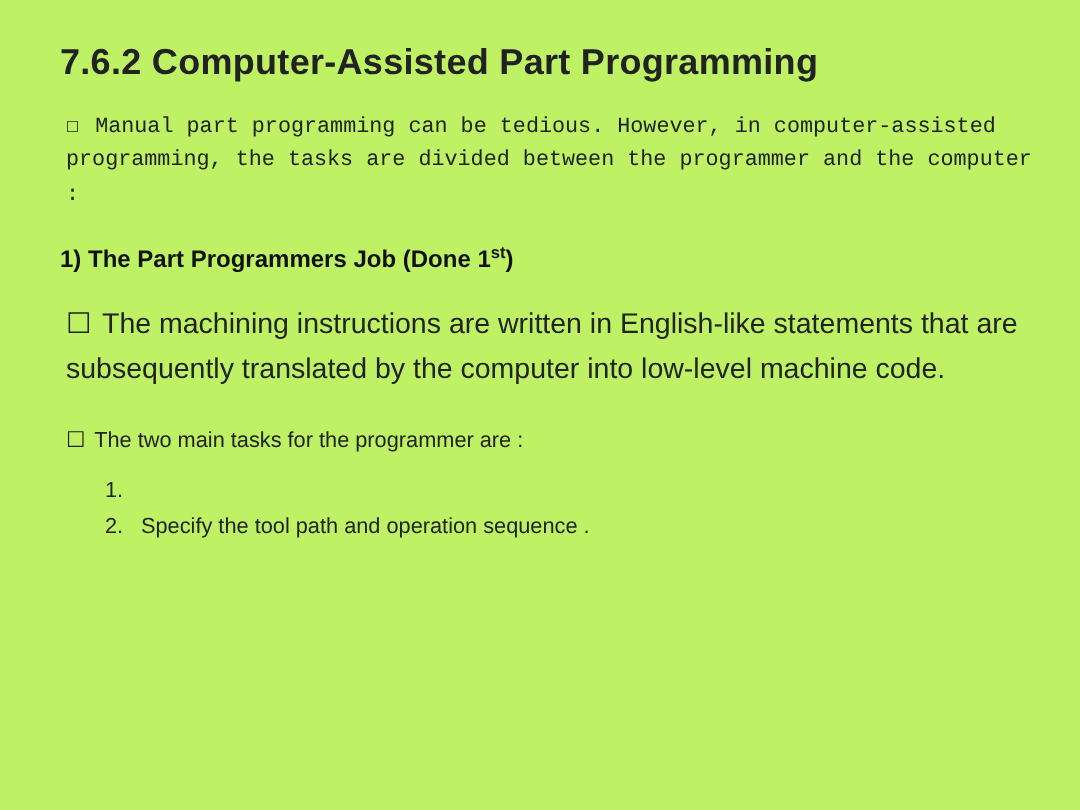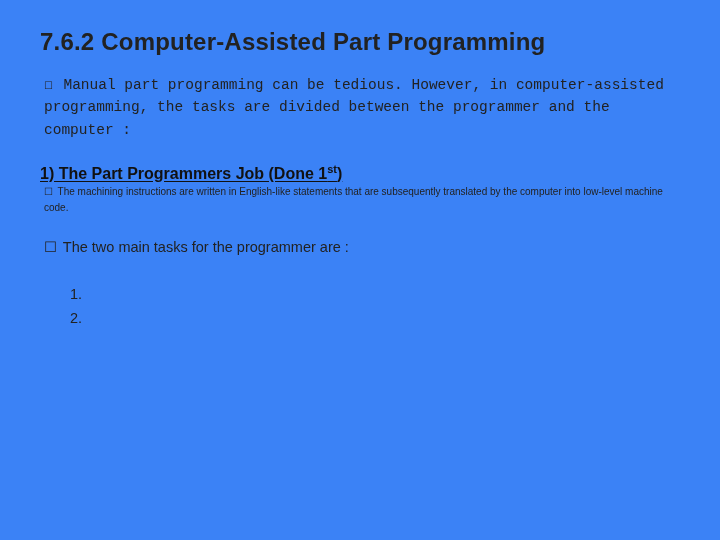--- a/index.html
+++ b/index.html
@@ -12,22 +12,22 @@
       width: 720px;
       height: 540px;
       background: #ffffff;
       font-family: Arial, sans-serif;
       overflow: hidden;
     }
 
     .slide {
       width: 720px;
       height: 540px;
-      background: #3b82f6;
-      padding: 28px 40px 28px 40px;
+      background: #bef264;
+      padding: 28px 24px 28px 40px;
     }
 
     .title {
       font-size: 24px;
       font-weight: bold;
       color: #222222;
       margin-bottom: 18px;
       letter-spacing: 0.2px;
     }
 
@@ -42,41 +42,41 @@
 
     .checkbox-icon {
       display: inline-block;
       margin-right: 2px;
     }
 
     .section-heading {
       font-size: 16px;
       font-weight: bold;
       color: #111111;
-      text-decoration: underline;
+      margin-bottom: 18px;
       margin-top: 4px;
     }
 
     .section-heading sup {
       font-size: 11px;
     }
 
     .paragraph-block {
-      font-size: 10px;
+      font-size: 19px;
       color: #222222;
       line-height: 1.6;
       margin-bottom: 20px;
       padding-left: 4px;
     }
 
     .tasks-block {
       font-size: 14.5px;
       color: #222222;
       line-height: 1.6;
-      margin-bottom: 24px;
+      margin-bottom: 10px;
       padding-left: 4px;
     }
 
     .numbered-list {
       list-style: none;
       padding-left: 30px;
       margin-top: 4px;
     }
 
     .numbered-list li {
@@ -117,16 +117,17 @@
     <span class="checkbox-icon">☐</span>
     <span>The two main tasks for the programmer are :</span>
   </div>
 
   <ul class="numbered-list">
     <li>
       <span class="list-num">1.</span>
     </li>
     <li>
       <span class="list-num">2.</span>
+      <span>Specify the tool path and operation sequence .</span>
     </li>
   </ul>
 
 </div>
 
 </body></html>

